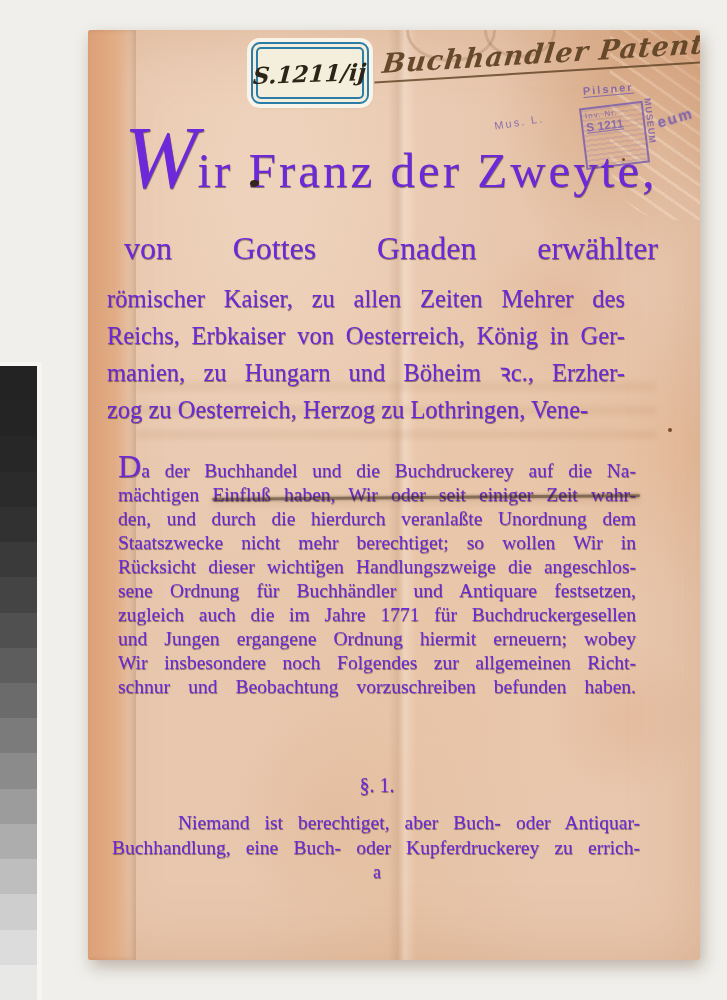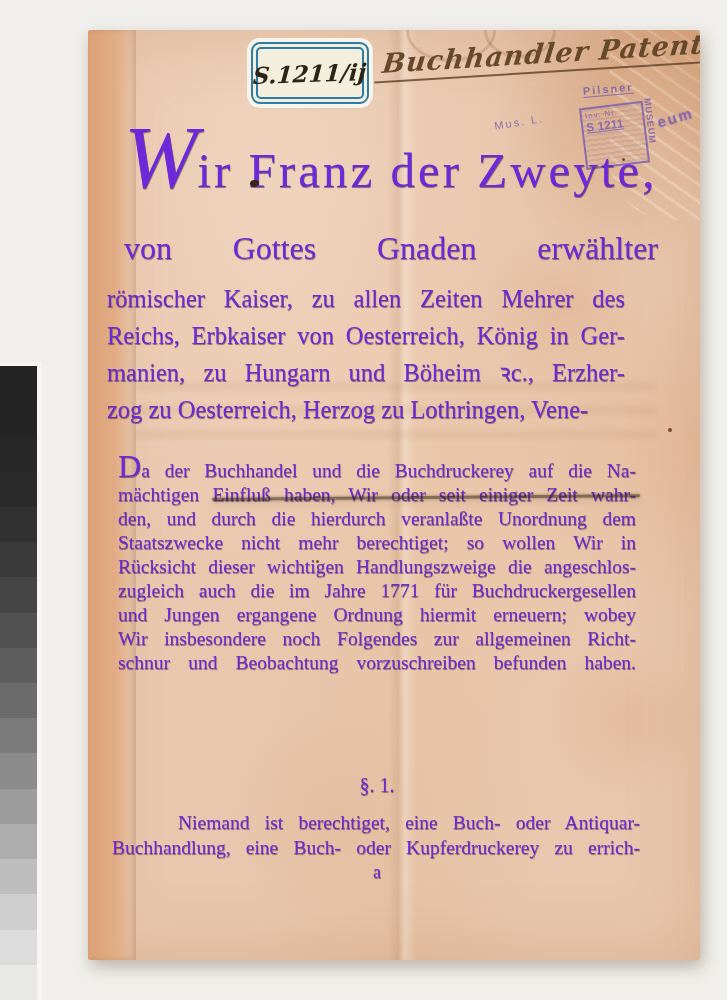--- a/index.html
+++ b/index.html
@@ -166,30 +166,31 @@
         <div class="line">manien, zu Hungarn und Böheim ꝛc., Erzher-</div>
         <div class="line">zog zu Oesterreich, Herzog zu Lothringen, Vene-</div>
       </div>
 
     <div class="body-lines printed">
         <div class="line">Da der Buchhandel und die Buchdruckerey auf die Na-</div>
         <div class="line">mächtigen Einfluß haben, Wir oder seit einiger Zeit wahr-</div>
         <div class="line">den, und durch die hierdurch veranlaßte Unordnung dem</div>
         <div class="line">Staatszwecke nicht mehr berechtiget; so wollen Wir in</div>
         <div class="line">Rücksicht dieser wichtigen Handlungszweige die angeschlos-</div>
+        <div class="line">sene Ordnung für Buchhändler und Antiquare festsetzen,</div>
         <div class="line">zugleich auch die im Jahre 1771 für Buchdruckergesellen</div>
         <div class="line">und Jungen ergangene Ordnung hiermit erneuern; wobey</div>
         <div class="line">Wir insbesondere noch Folgendes zur allgemeinen Richt-</div>
         <div class="line">schnur und Beobachtung vorzuschreiben befunden haben.</div>
       </div>
     <div class="crease-strike"></div>
 
     <div class="section-heading printed">§. 1.</div>
     <div class="section-lines printed">
-        <div class="line">Niemand ist berechtiget, eine Buch- oder Antiquar-</div>
+        <div class="line">Niemand ist berechtiget, aber Buch- oder Antiquar-</div>
         <div class="line">Buchhandlung, eine Buch- oder Kupferdruckerey zu errich-</div>
       </div>
     <div class="catchword printed">a</div>
 
     <div class="ink-blob" style="left:162px;top:150px;width:9px;height:7px;"></div>
     <div class="speck" style="left:580px;top:398px;width:4px;height:4px;"></div>
     <div class="speck" style="left:534px;top:128px;width:3px;height:3px;"></div>
     <div class="speck" style="left:228px;top:530px;width:3px;height:3px;"></div>
   </div>
 

